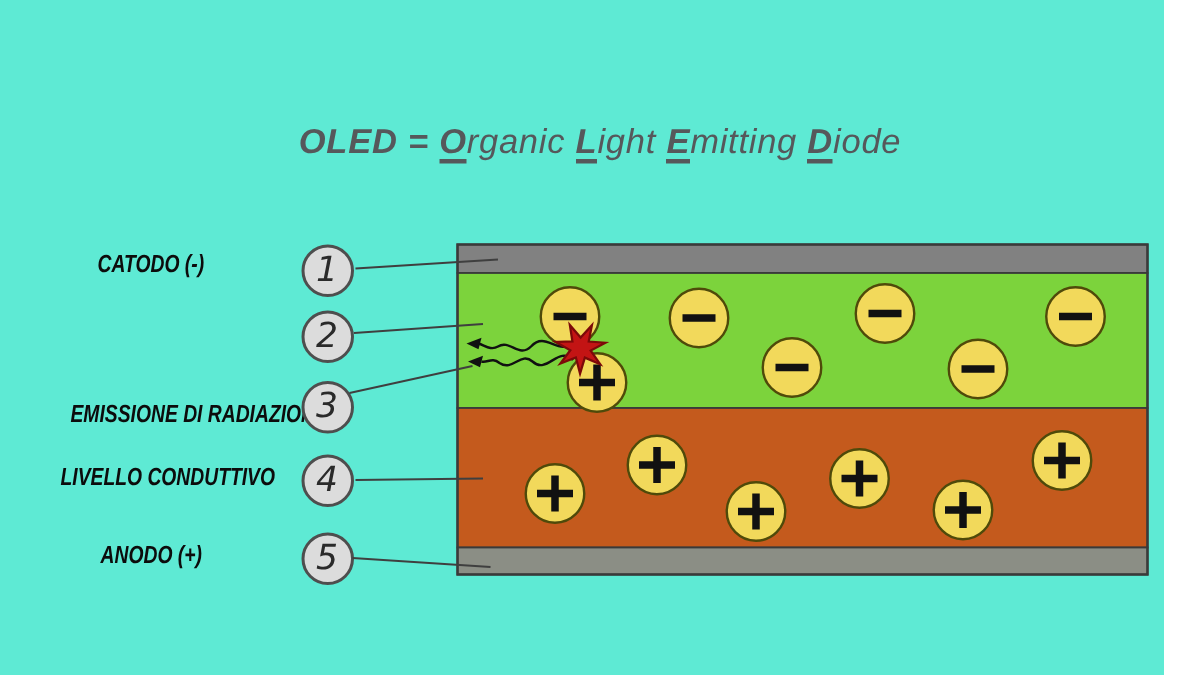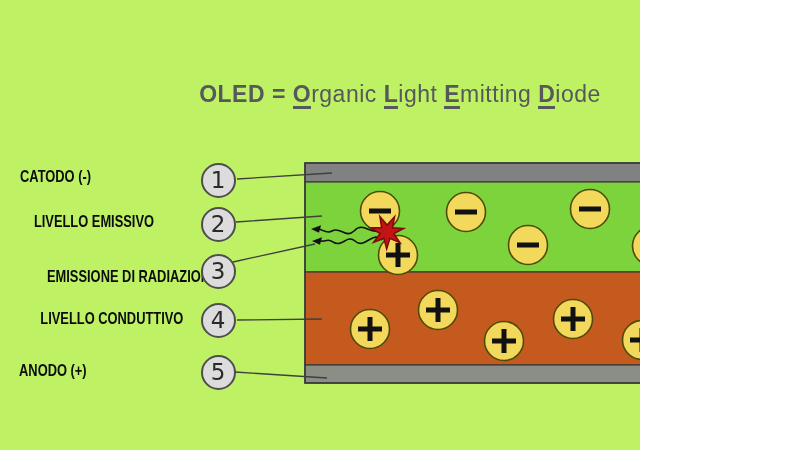--- a/index.html
+++ b/index.html
@@ -1,33 +1,33 @@
 <!DOCTYPE html>
 <html><head>
 <meta charset="utf-8">
 <style>
   html,body{margin:0;padding:0;}
   #stage{
-    position:relative; width:640px; height:450px; background:#bef264;
-    overflow:hidden; font-family:"Liberation Sans", sans-serif;
+    position:relative; width:776px; height:450px; background:#5eead4;
+    overflow:hidden; font-family:"Liberation Sans", sans-serif;font-style:italic;
   }
   
   #title{
     position:absolute; left:0; top:81px; width:800px; text-align:center;
     font-size:23px; letter-spacing:.5px; color:#56585B; white-space:nowrap;
   }
   #title .b{font-weight:700;}
   #title .u{
     display:inline-block; font-weight:700; line-height:1.02;
     border-bottom:3px solid currentColor; padding-bottom:0px;
   }
   
   .side-label{
     position:absolute; left:0; width:182px; height:22px; line-height:22px;
-    text-align:left; color:#0C0C0C;
+    text-align:center; color:#0C0C0C;
   }
   .side-label .lt{
     display:inline-block; white-space:nowrap; font-weight:700; font-size:16.5px;
     transform:scaleX(.78); transform-origin:100% 50%;
   }
   .num-circle{
     position:absolute; width:35px; height:35px; border-radius:50%;
     background:#DCDCDC; border:2px solid #4E4E4E; box-sizing:border-box;
     display:flex; align-items:center; justify-content:center;
     font-family:"DejaVu Sans", sans-serif; font-size:23px; color:#2A2A2A;
@@ -37,22 +37,20 @@
 </style>
 </head>
 <body>
 
 <div id="stage">
 
   <div id="title"><span class="b">OLED = </span><span class="u">O</span><span>rganic </span><span class="u">L</span><span>ight </span><span class="u">E</span><span>mitting </span><span class="u">D</span><span>iode</span></div>
 
   <div class="side-label" style="top:165px">
     <span class="lt">CATODO (-)</span></div>
-  <div class="side-label" style="top:210px">
-    <span class="lt">LIVELLO EMISSIVO</span></div>
   <div class="side-label" style="top:265px">
     <span class="lt">EMISSIONE DI RADIAZIONI</span></div>
   <div class="side-label" style="top:359px">
     <span class="lt">ANODO (+)</span></div>
   <div class="side-label" style="top:307px">
     <span class="lt">LIVELLO CONDUTTIVO</span></div>
 
   <div class="num-circle" style="left:200.5px; top:162.5px">
     <span>1</span>
     </div>

